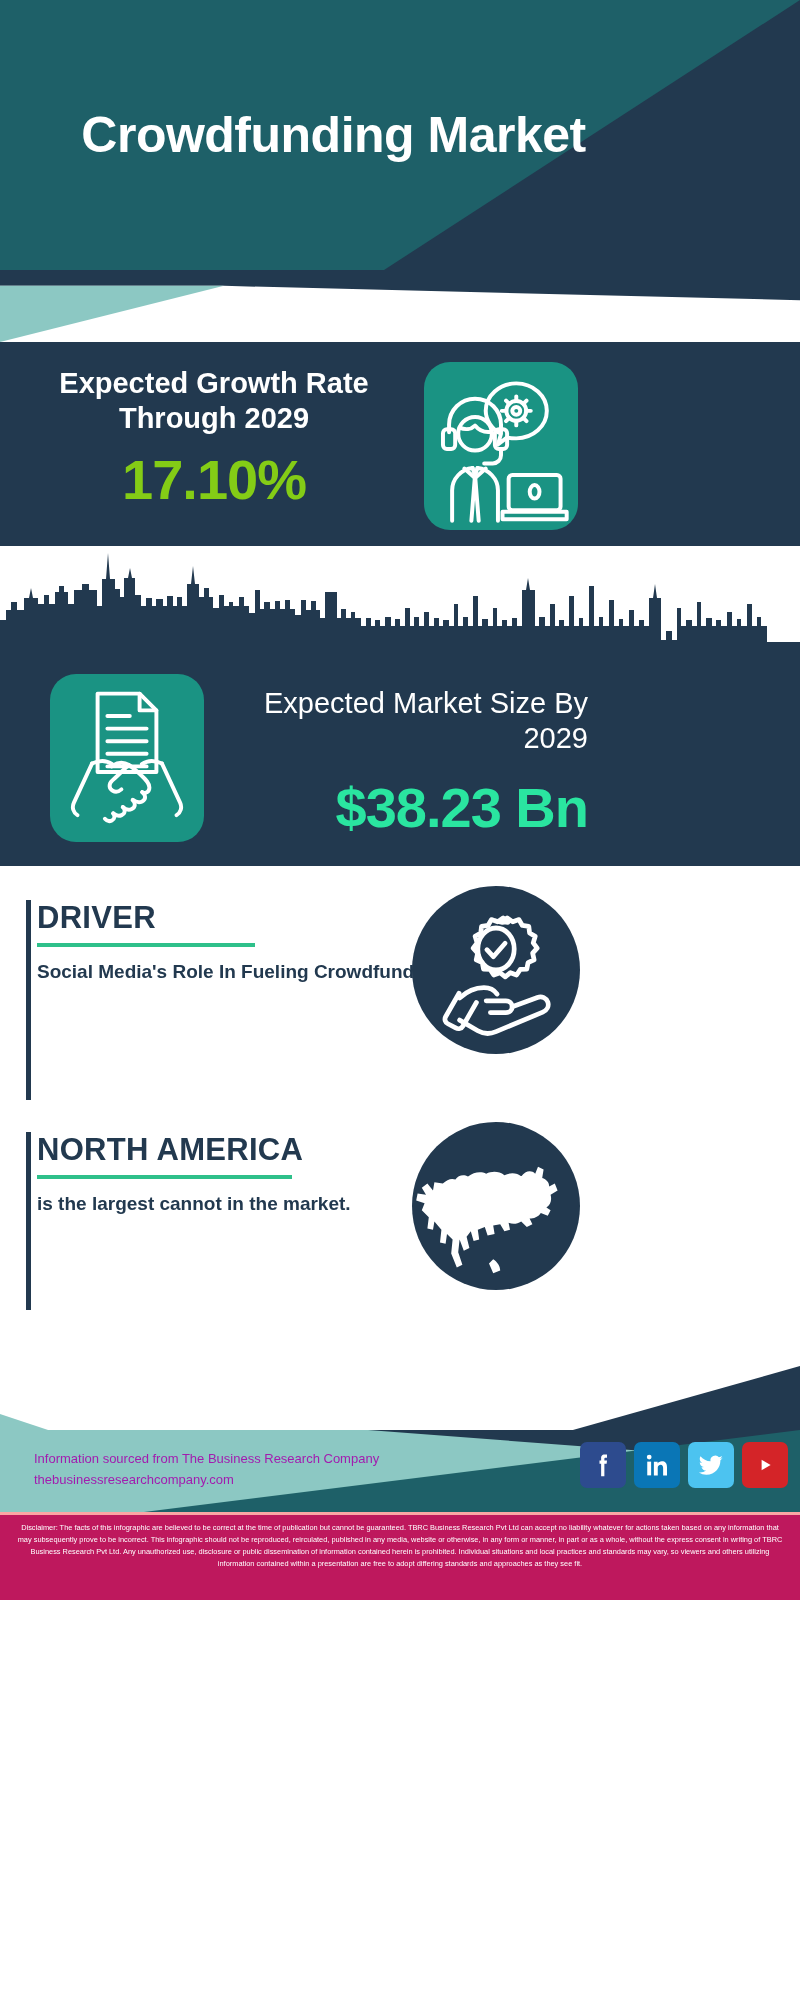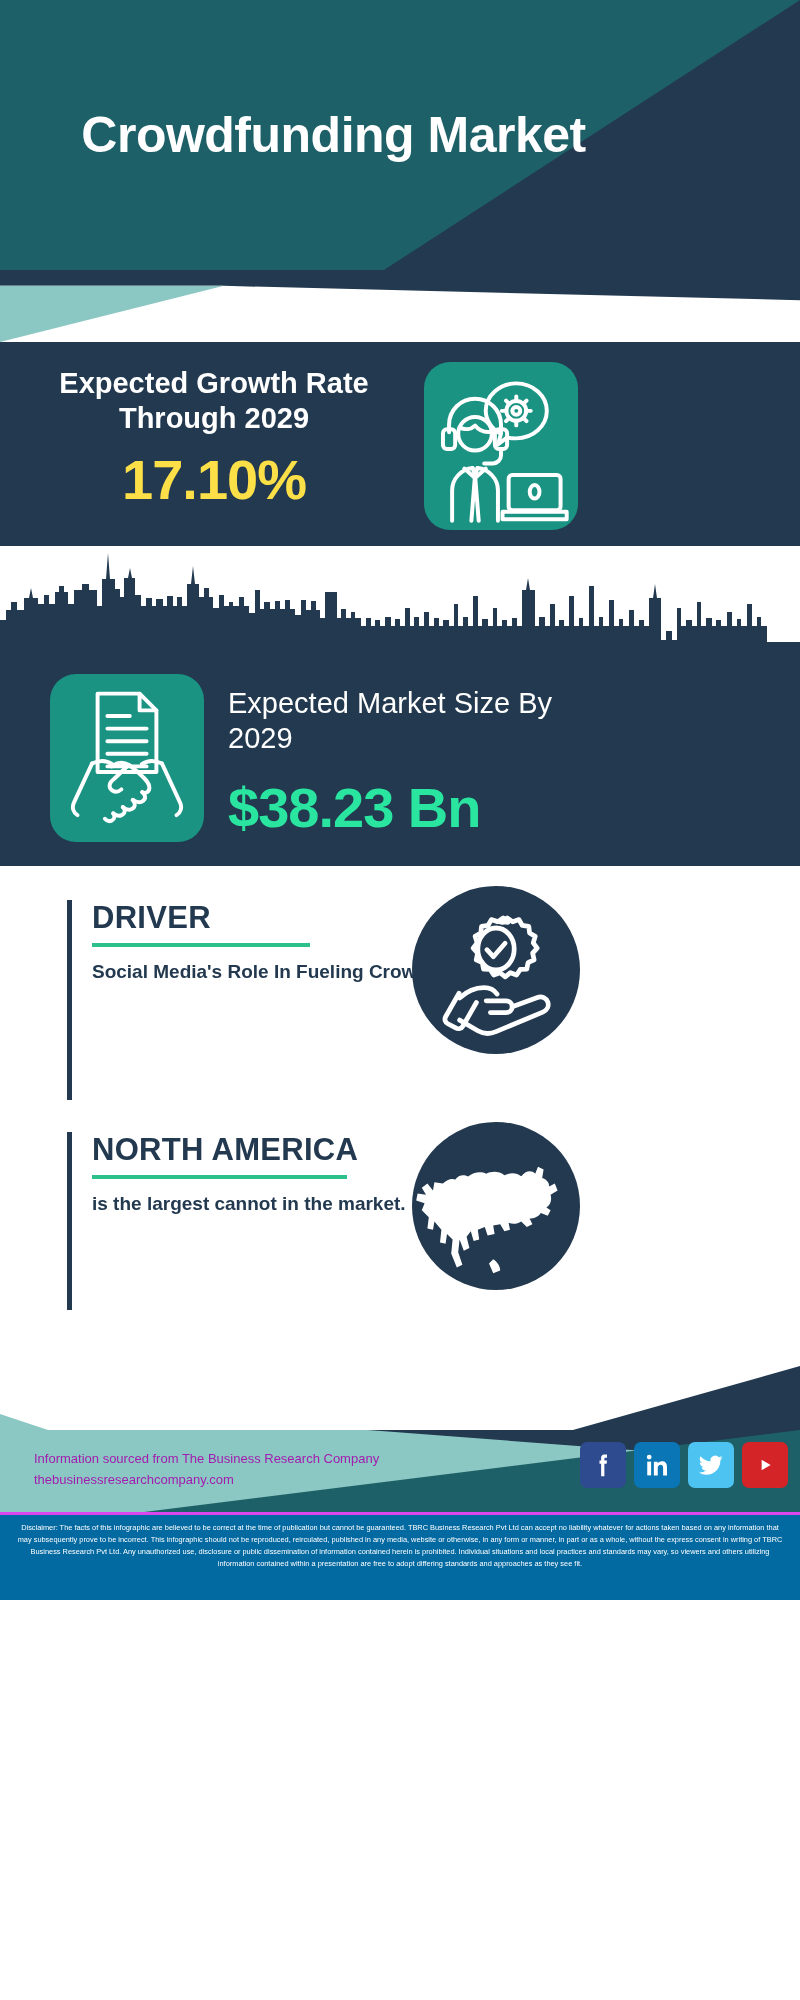--- a/index.html
+++ b/index.html
@@ -25,36 +25,36 @@
   .wedge{position:absolute;left:0;top:270px;width:800px;height:72px;background:#ffffff;overflow:hidden;}
   .wedge-navy{position:absolute;left:0;top:0;width:800px;height:72px;background:#22394f;
     clip-path:polygon(0 0, 100% 0, 100% 42%, 28% 22%, 0 22%);}
   .wedge-teal{position:absolute;left:0;top:0;width:800px;height:72px;background:#8cc8c3;
     clip-path:polygon(0 22%, 28% 22%, 0 100%);}
 
   
   .growth{position:absolute;left:0;top:342px;width:800px;height:204px;background:#22394f;}
   .growth-text{position:absolute;left:24px;top:24px;width:380px;text-align:center;}
   .growth-label{color:#ffffff;font-size:29px;line-height:1.22;font-weight:700;}
-  .growth-value{color:#fde047;font-size:56px;font-weight:bold;margin-top:10px;letter-spacing:-1px;}
+  .growth-value{color:#84cc16;font-size:56px;font-weight:bold;margin-top:10px;letter-spacing:-1px;}
   .icon-tile{position:absolute;background:#1a9383;border-radius:26px;}
   .growth-icon{left:424px;top:20px;width:154px;height:168px;}
 
   
   .skyline-sec{position:absolute;left:0;top:546px;width:800px;height:320px;background:#ffffff;overflow:hidden;}
   .skyline-navy{position:absolute;left:0;top:96px;width:800px;height:224px;background:#22394f;}
   .skyline-svg{position:absolute;left:0;top:0;width:800px;height:110px;display:block;}
   .mkt-icon{left:50px;top:128px;width:154px;height:168px;}
-  .mkt-text{position:absolute;left:228px;top:140px;width:360px;text-align:left;}
+  .mkt-text{position:absolute;left:228px;top:140px;width:360px;text-align:right;}
   .mkt-label{color:#ffffff;font-size:29px;line-height:1.22;font-weight:400;}
   .mkt-value{color:#2ae5a0;font-size:56px;font-weight:bold;margin-top:18px;letter-spacing:-1px;}
 
   
   .info-area{position:absolute;left:0;top:866px;width:800px;height:444px;background:#ffffff;}
-  .info-block{position:absolute;left:26px;width:560px;border-left:5px solid #22394f;padding-left:20px;box-sizing:border-box;margin-left:41px;}
+  .info-block{position:absolute;left:26px;width:560px;border-left:5px solid #22394f;padding-left:6px;box-sizing:border-box;}
   .blk1{top:34px;height:200px;}
   .blk2{top:266px;height:180px;}
   .blk-title{color:#22394f;font-size:31px;font-weight:bold;letter-spacing:0.3px;}
   .blk-rule{height:4px;background:#2ec08a;margin:7px 0 12px 0;}
   .rule1{width:218px;}
   .rule2{width:255px;}
   .blk-body{color:#22394f;font-size:19px;font-weight:bold;line-height:1.42;}
   .circ{position:absolute;border-radius:50%;background:#22394f;}
   .circ1{left:412px;top:20px;width:168px;height:168px;}
   .circ2{left:412px;top:256px;width:168px;height:168px;}
@@ -72,22 +72,22 @@
   .fb-navy{position:absolute;inset:0;background:#22394f;clip-path:polygon(46% 0, 100% 0, 100% 40%);}
   .src-text{position:absolute;left:34px;top:18px;color:#a21caf;font-size:13px;line-height:1.65;}
   .social{position:absolute;right:12px;top:12px;display:flex;gap:8px;}
   .sicon{width:46px;height:46px;border-radius:7px;display:flex;align-items:center;justify-content:center;}
   .s-fb{background:#2d4b8e;}
   .s-li{background:#0a76b6;}
   .s-tw{background:#4cc3f0;}
   .s-yt{background:#d42428;}
 
   
-  .disc{position:absolute;left:0;top:1512px;width:800px;height:88px;background:#0369a1;
-    border-top:3px solid #d946ef;box-sizing:border-box;
+  .disc{position:absolute;left:0;top:1512px;width:800px;height:88px;background:#be185d;
+    border-top:3px solid #fca5a5;box-sizing:border-box;
     padding:7px 14px 0 14px;}
   .disc p{margin:0;color:#ffffff;font-size:7.4px;line-height:1.62;text-align:center;}
 
   svg{display:block;}
 </style>
 </head>
 <body>
 
 <div class="page">
 

